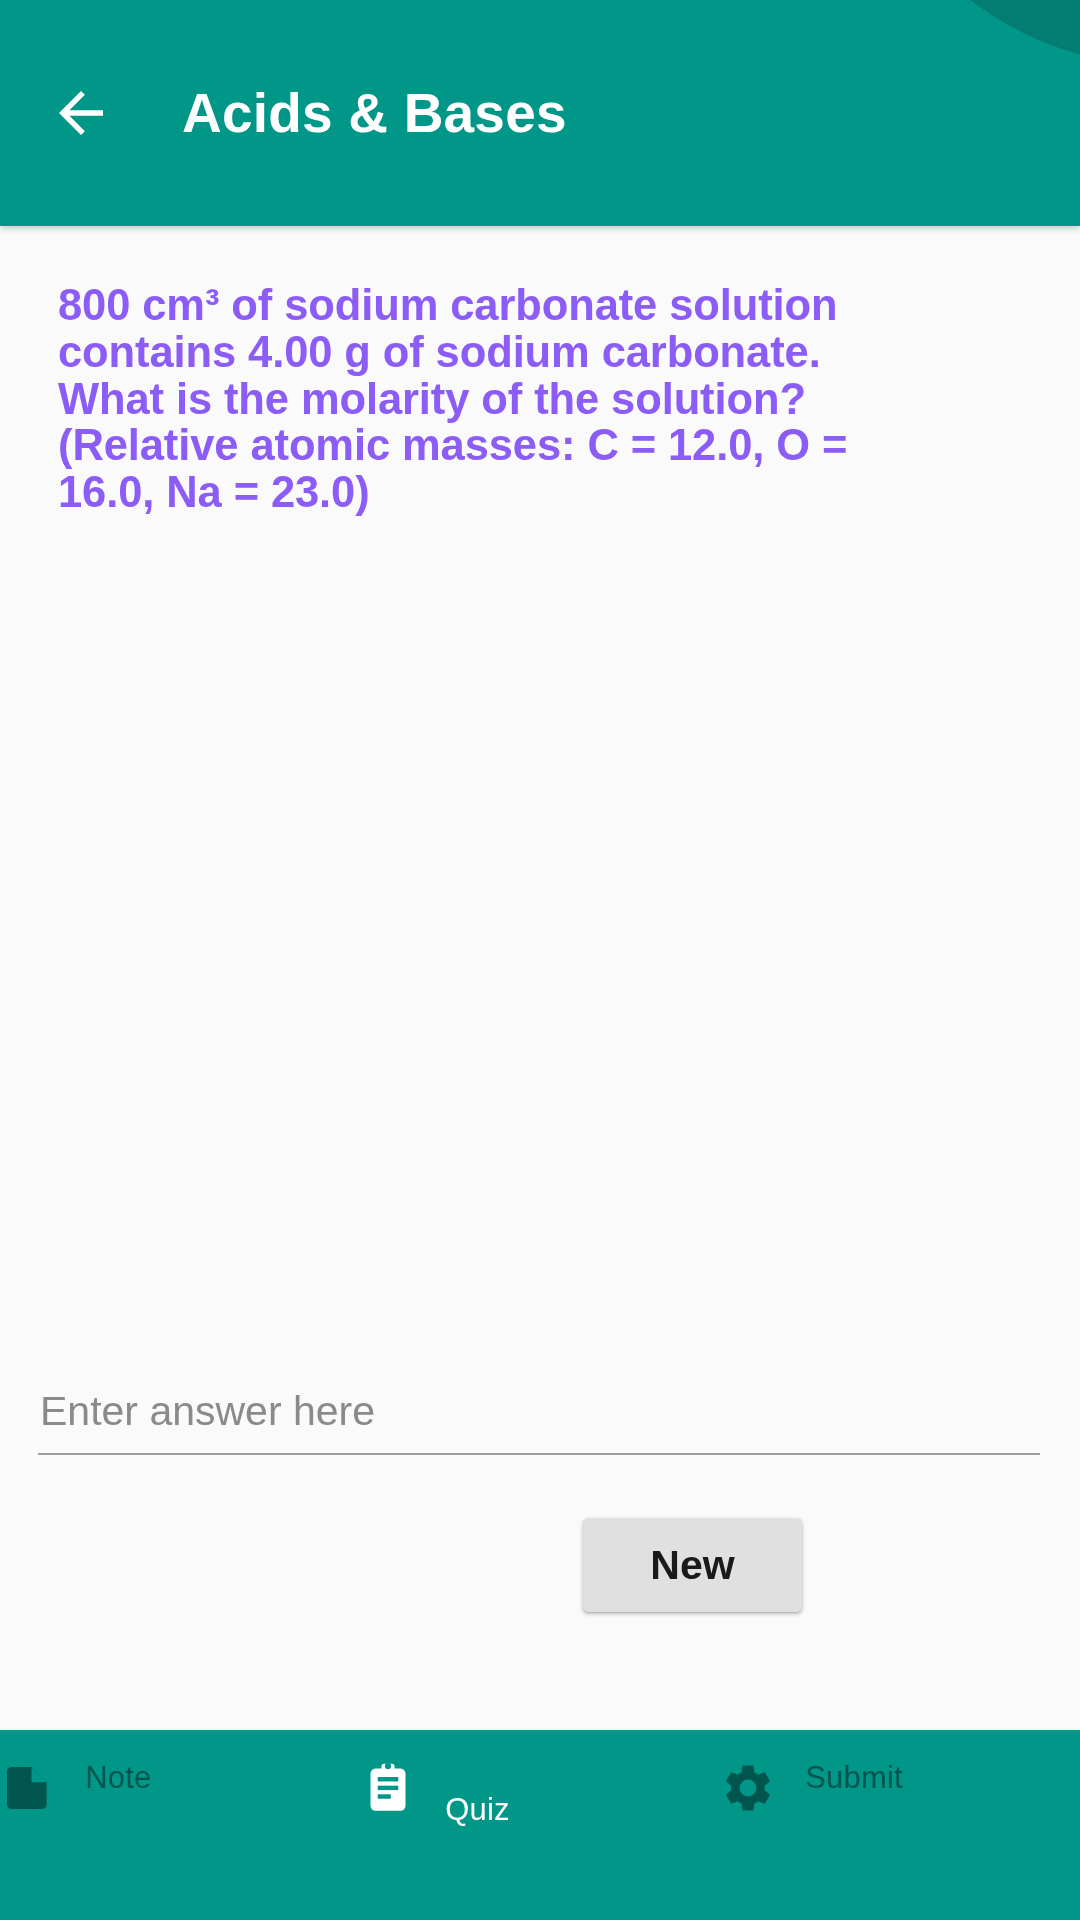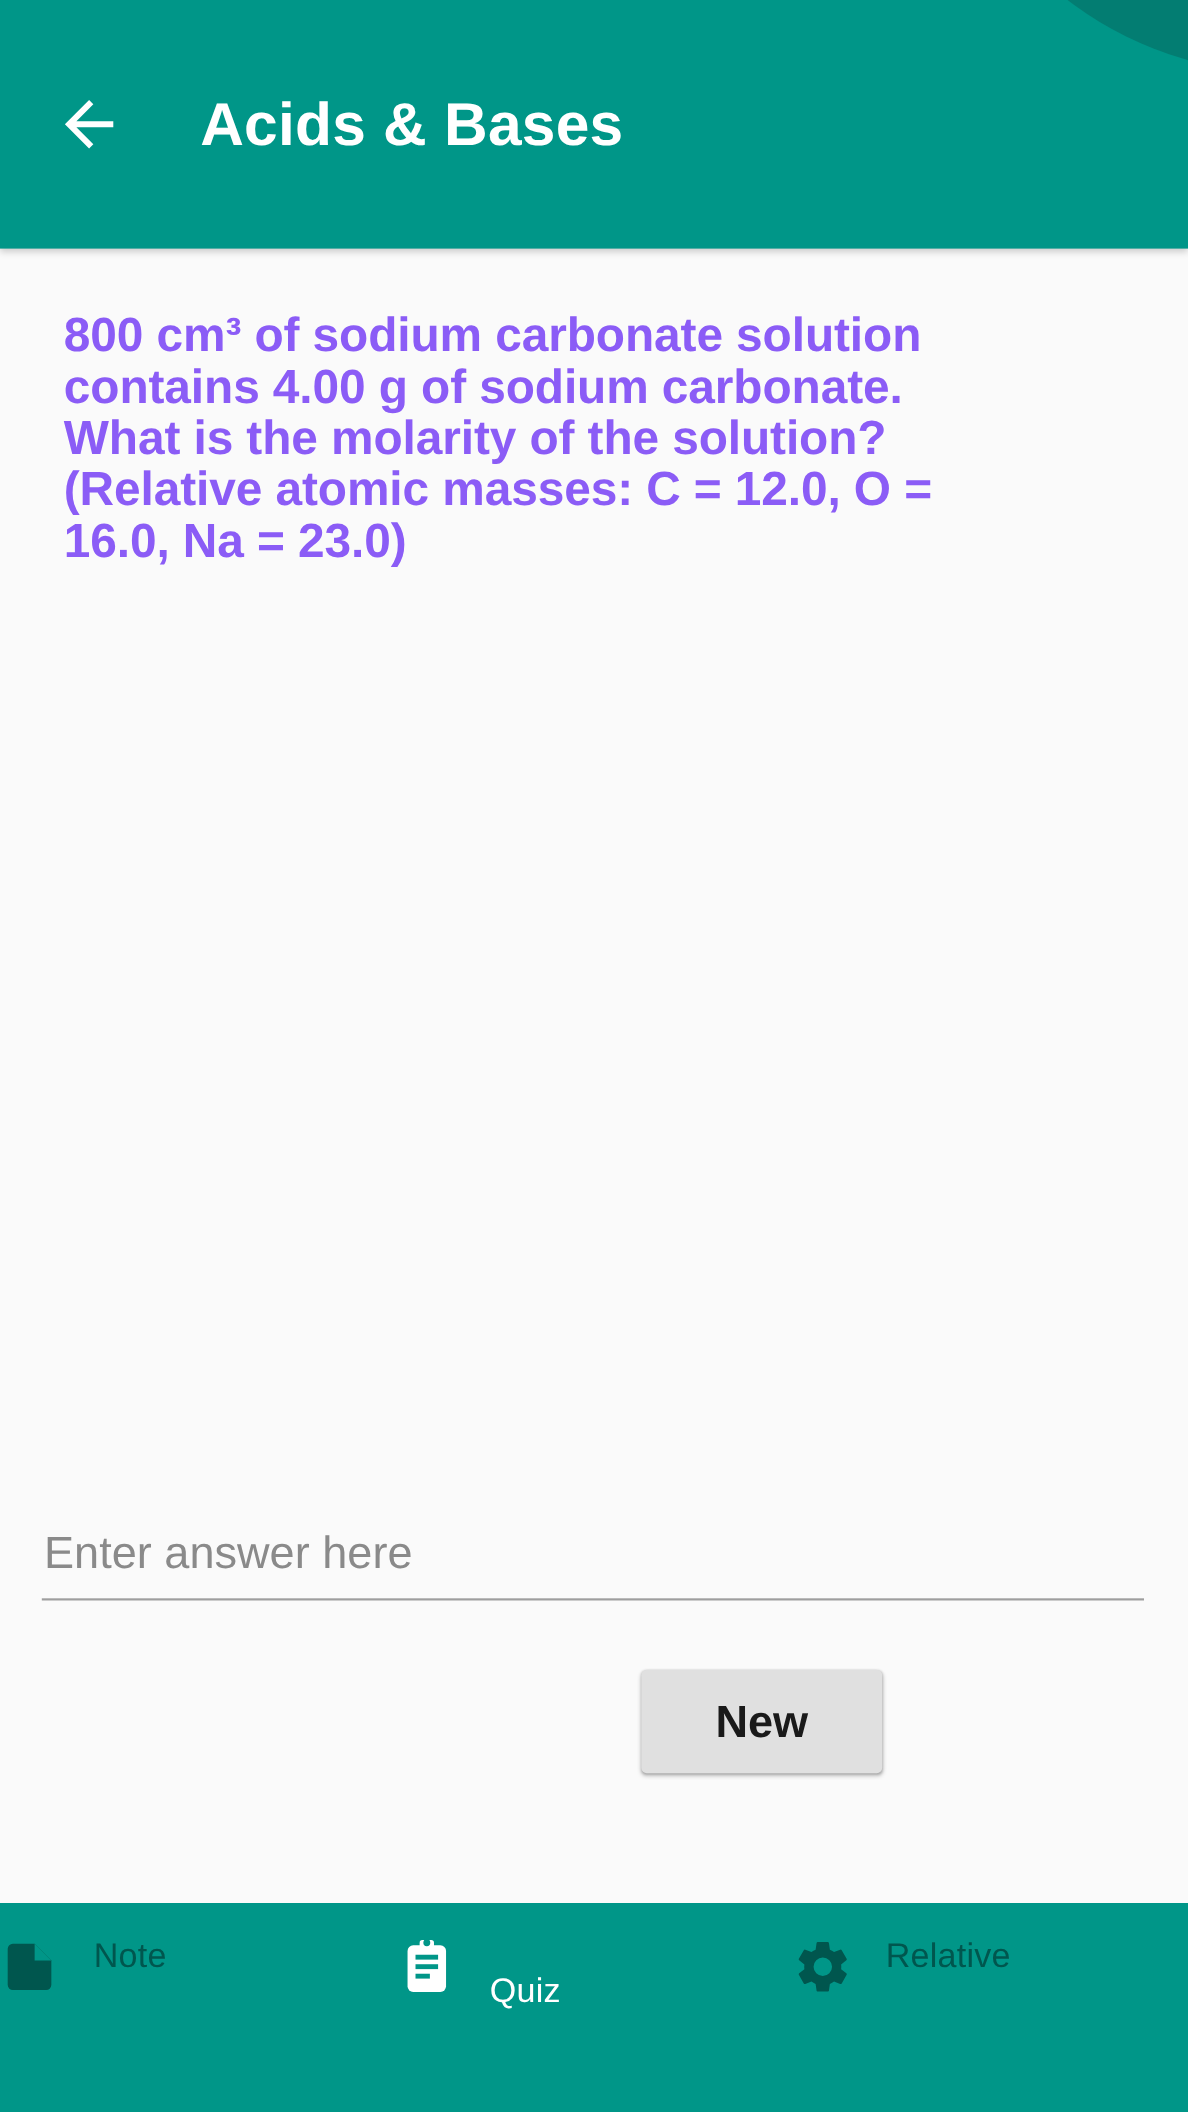--- a/index.html
+++ b/index.html
@@ -236,17 +236,17 @@
       </span>
       <span class="navlabel">Quiz</span>
     </div>
 
     <div class="navitem">
       <span class="navicon">
         <svg viewBox="0 0 24 24" width="56" height="56" aria-hidden="true">
           <path fill="#00564e" d="M19.14 12.94a7.07 7.07 0 0 0 .06-.94 7.07 7.07 0 0 0-.06-.94l2.03-1.58a.5.5 0 0 0 .12-.62l-1.92-3.32a.5.5 0 0 0-.6-.22l-2.39.96a7.1 7.1 0 0 0-1.62-.94l-.36-2.54a.5.5 0 0 0-.5-.42h-3.84a.5.5 0 0 0-.5.42l-.36 2.54c-.59.24-1.13.56-1.62.94l-2.39-.96a.5.5 0 0 0-.6.22L2.67 8.86a.5.5 0 0 0 .12.62l2.03 1.58a7.07 7.07 0 0 0 0 1.88l-2.03 1.58a.5.5 0 0 0-.12.62l1.92 3.32c.12.21.37.3.6.22l2.39-.96c.49.38 1.03.7 1.62.94l.36 2.54c.04.24.25.42.5.42h3.84c.25 0 .46-.18.5-.42l.36-2.54c.59-.24 1.13-.56 1.62-.94l2.39.96c.23.08.48-.1.6-.22l1.92-3.32a.5.5 0 0 0-.12-.62l-2.03-1.58zM12 15.6A3.6 3.6 0 1 1 12 8.4a3.6 3.6 0 0 1 0 7.2z"></path>
         </svg>
       </span>
-      <span class="navlabel">Relative</span>
+      <span class="navlabel">Submit</span>
     </div>
 
   </div>
 </div>
 
 </body></html>

